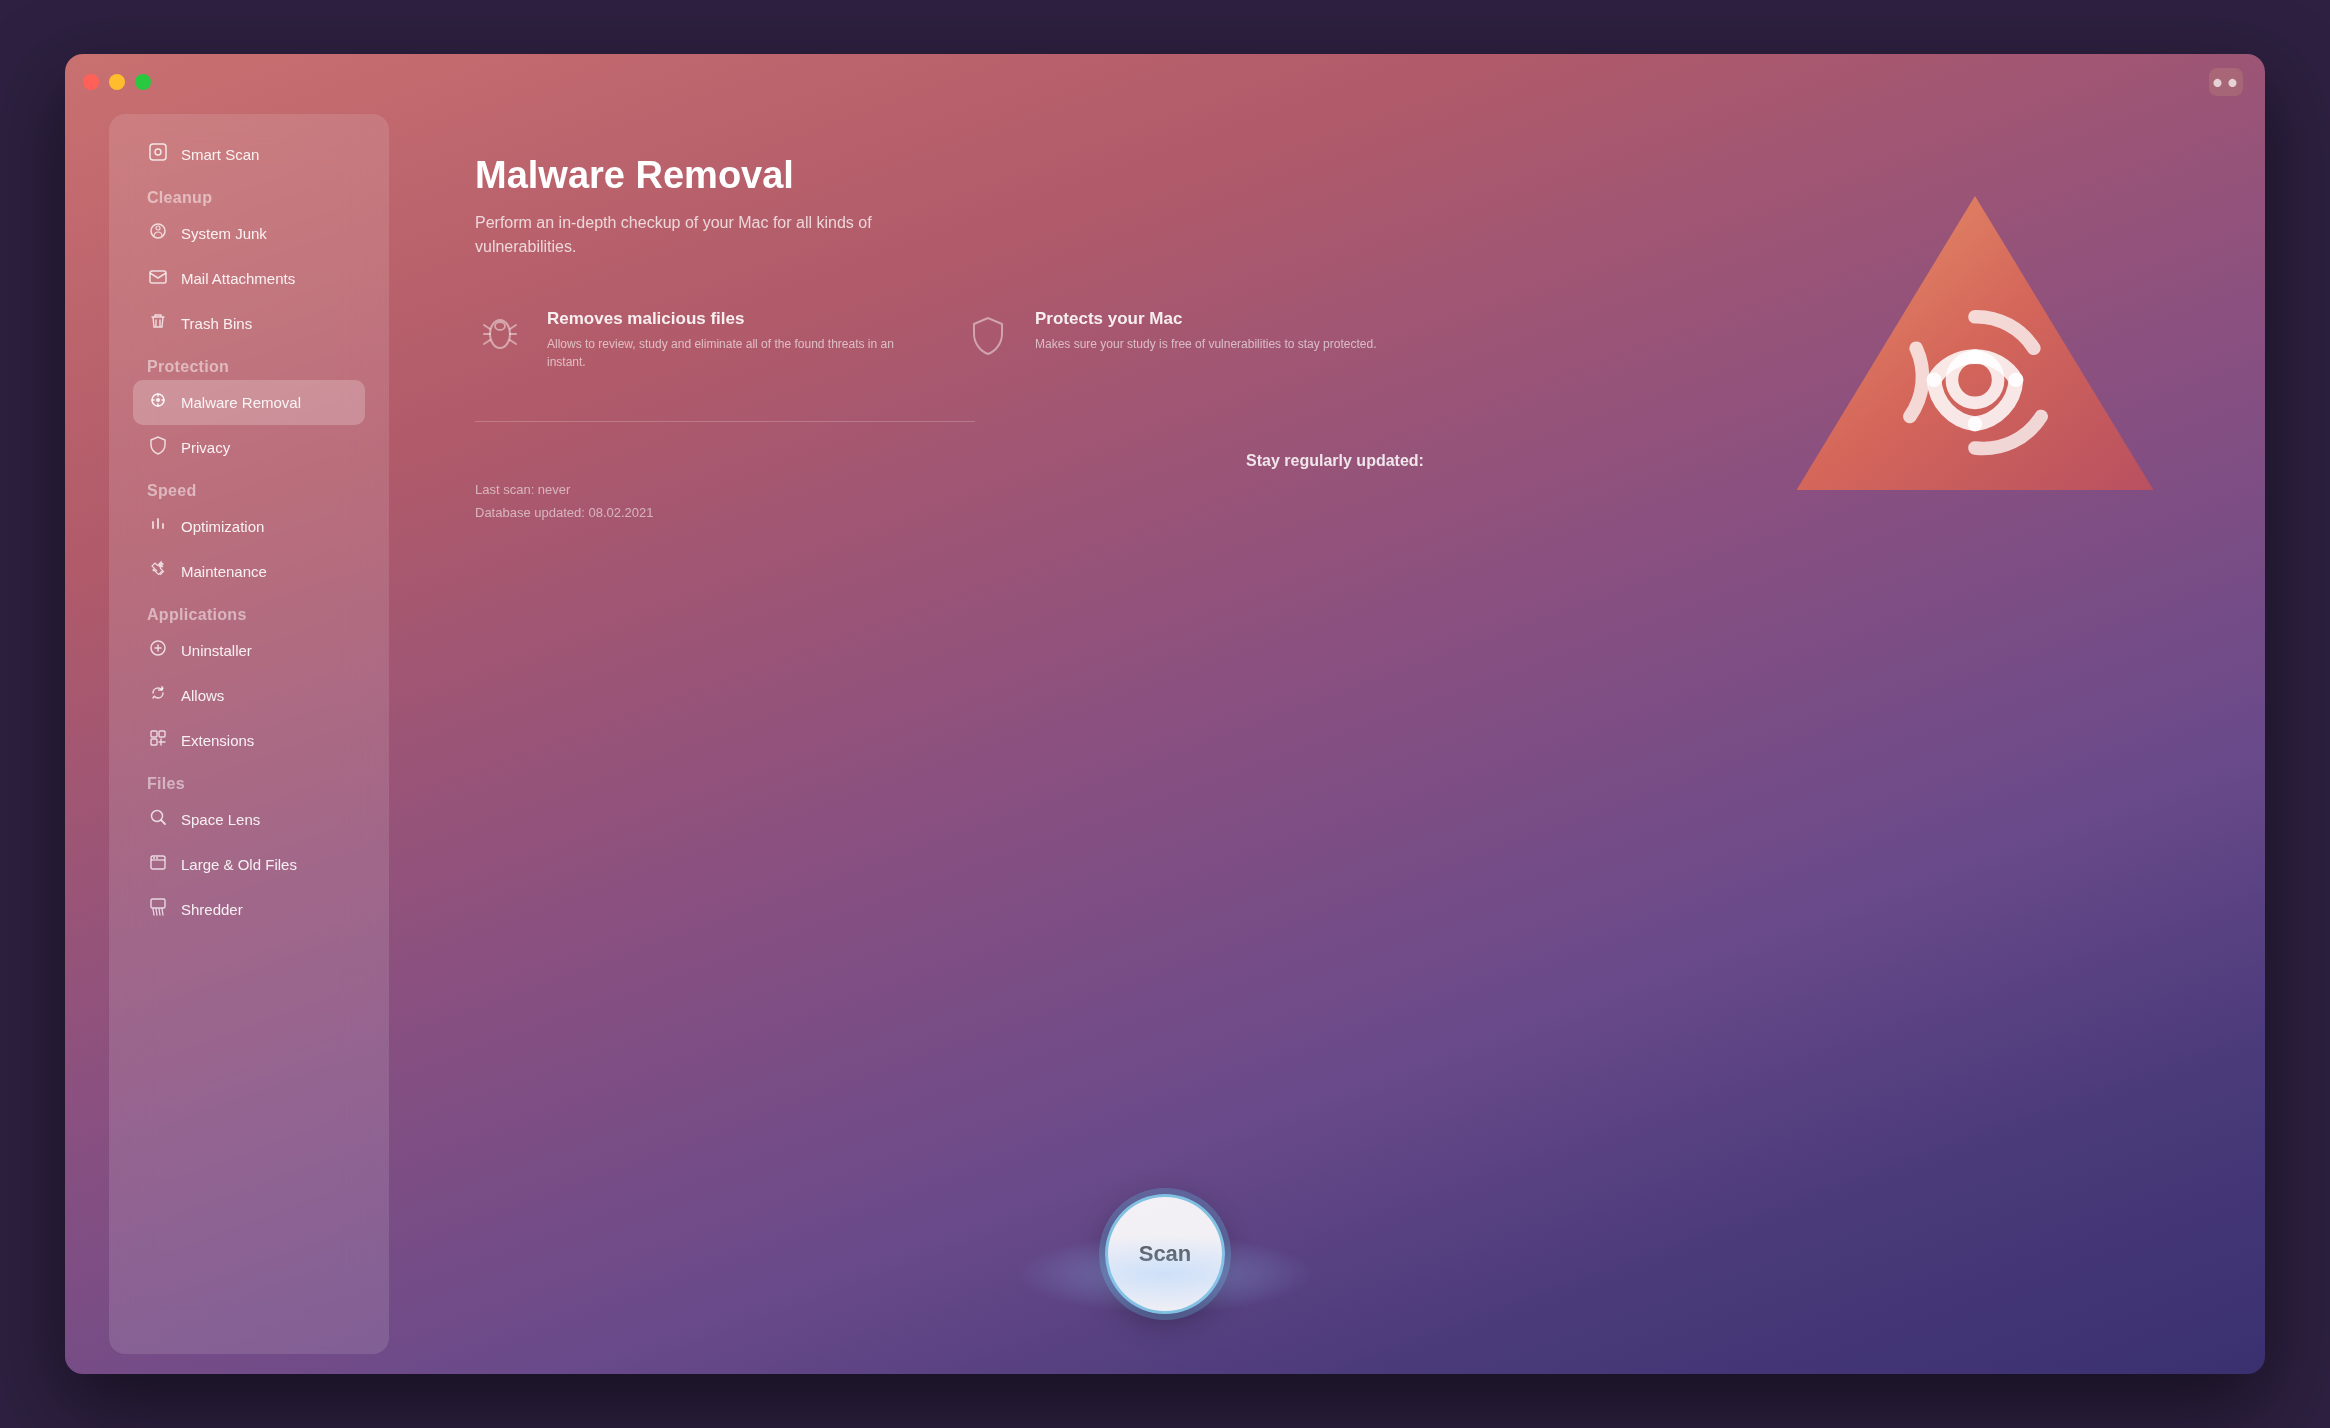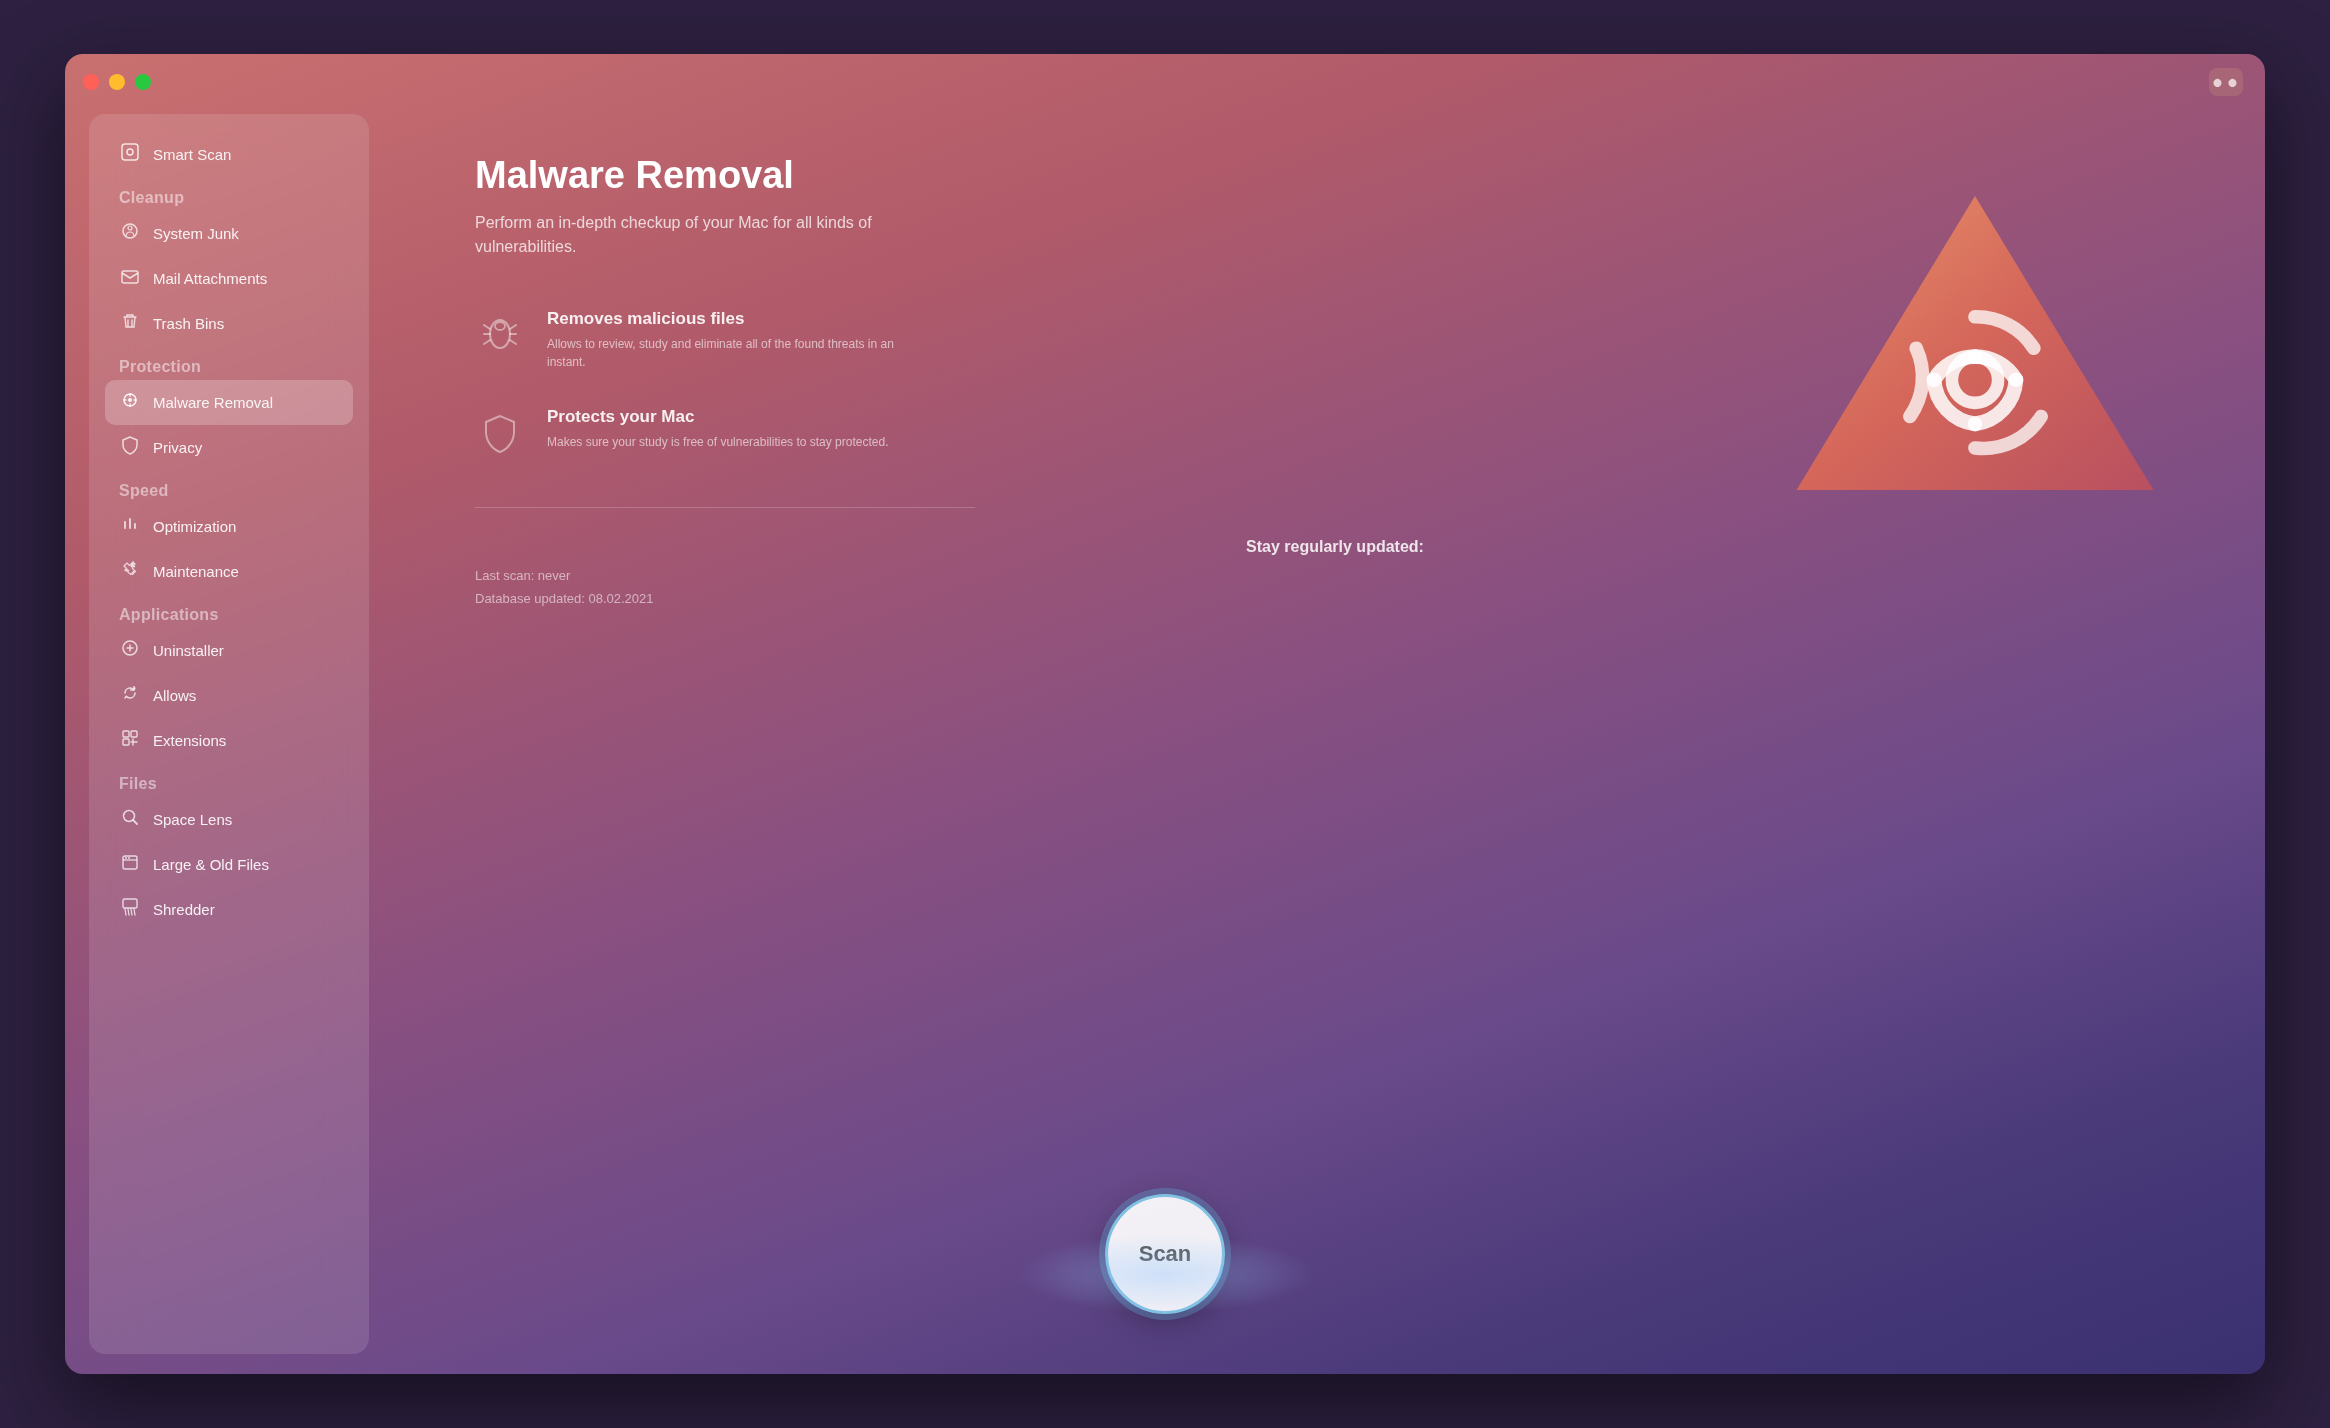--- a/index.html
+++ b/index.html
@@ -62,27 +62,27 @@
     .top-right-btn::after {
       content: '⬤ ⬤';
       font-size: 8px;
       color: rgba(255,255,255,0.7);
       letter-spacing: 2px;
     }
 
     
     .sidebar {
       position: absolute;
-      left: 24px;
+      left: 44px;
       top: 60px;
       width: 280px;
       bottom: 20px;
       background: rgba(255,255,255,0.12);
       border-radius: 16px;
-      padding: 18px 16px;
+      padding: 18px 24px;
       backdrop-filter: blur(20px);
       overflow-y: auto;
     }
 
     .sidebar-item {
       display: flex;
       align-items: center;
       gap: 12px;
       padding: 10px 14px;
       border-radius: 10px;
@@ -133,21 +133,21 @@
     .page-subtitle {
       font-size: 16px;
       color: rgba(255,255,255,0.75);
       line-height: 1.5;
       max-width: 480px;
       margin-bottom: 50px;
     }
 
     .features {
       display: flex;
-      flex-direction: column;
+      flex-direction: row;
       gap: 36px;
       margin-bottom: 40px;
     }
 
     .feature-item {
       display: flex;
       align-items: flex-start;
       gap: 22px;
     }
 

